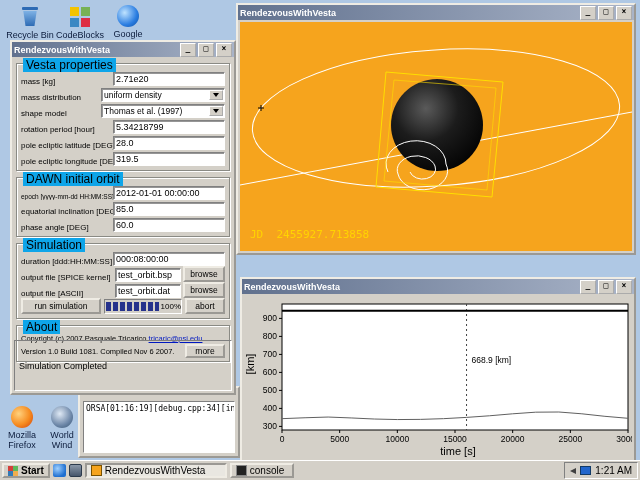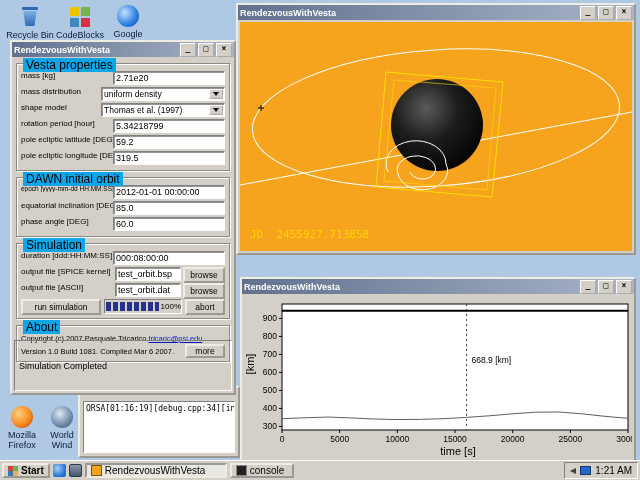--- a/index.html
+++ b/index.html
@@ -11,21 +11,21 @@
   .titlebar{height:15px;background:linear-gradient(90deg,#61718e,#a9b4c8);display:flex;align-items:center;
             color:#fff;font-size:9px;font-weight:bold;padding:0 2px;gap:2px}
   .titlebar .t{flex:1;white-space:nowrap;overflow:hidden}
   .tbtn{width:14px;height:12px;background:#d4d0c8;border:1px outset #fff;font-size:8px;line-height:10px;
         text-align:center;color:#000;font-weight:bold;font-family:"DejaVu Sans Mono",monospace;flex:0 0 auto}
 
   
   .group{position:relative;margin:6px 4px 2px;border:1px solid #8a8a84;box-shadow:1px 1px 0 #fff,inset 1px 1px 0 #fff;
          padding:7px 4px 3px}
   .gtitle{position:absolute;top:-6px;left:6px;background:#0ea5e9;padding:0 3px;font-size:12px}
-  .row{display:flex;align-items:flex-start;height:15px;margin-bottom:1px}
+  .row{display:flex;align-items:flex-end;height:15px;margin-bottom:1px}
   .lbl{flex:1;font-size:8px;white-space:nowrap;overflow:hidden;color:#000}
   .lbl.xs{font-size:6.5px}
   .inp{width:106px;height:12px;background:#fff;border:1px solid;border-color:#808080 #fff #fff #808080;
        box-shadow:inset 1px 1px 0 rgba(64,64,64,.55);font-size:9px;display:flex;align-items:center;
        padding:0 2px;box-sizing:content-box;white-space:nowrap;overflow:hidden}
   .inp.sm{width:60px}
   .combo{position:relative;padding-right:14px}
   .combo .cval{font-size:8.5px;white-space:nowrap;overflow:hidden}
   .combo .cbtn{position:absolute;right:1px;top:1px;bottom:1px;width:12px;background:#d4d0c8;
                border:1px outset #fff;display:flex;align-items:center;justify-content:center}
@@ -206,21 +206,21 @@
               <i class="arr"></i>
             </span>
         </span>
       </div>
       <div class="row">
         <span class="lbl">rotation period [hour]</span>
         <span class="inp">5.34218799</span>
       </div>
       <div class="row">
         <span class="lbl">pole ecliptic latitude [DEG]</span>
-        <span class="inp">59.2</span>
+        <span class="inp">28.0</span>
       </div>
       <div class="row">
         <span class="lbl">pole ecliptic longitude [DEG]</span>
         <span class="inp">319.5</span>
       </div>
     </div>
 
     <div class="group">
       <span class="gtitle">DAWN initial orbit</span>
       <div class="row">
@@ -262,21 +262,21 @@
         <span class="btn" style="width:40px">abort</span>
       </div>
     </div>
 
     <div class="group">
       <span class="gtitle">About</span>
       <div class="about-line">
         <span>Copyright (c) 2007 Pasquale Tricarico </span><span class="link">tricaric@psi.edu</span>
       </div>
       <div class="about-l2">
-        <span class="ver">Version 1.0 Build 1081. Compiled Mar 6 2007.</span>
+        <span class="ver">Version 1.0 Build 1081. Compiled Nov 6 2007.</span>
         <span class="btn more">more</span>
       </div>
     </div>
 
     <div class="statusbar">
       <span>Simulation Completed</span>
     </div>
   </div>
 
   <div class="win" style="left:240px;top:277px;width:396px;height:185px;z-index:4">

